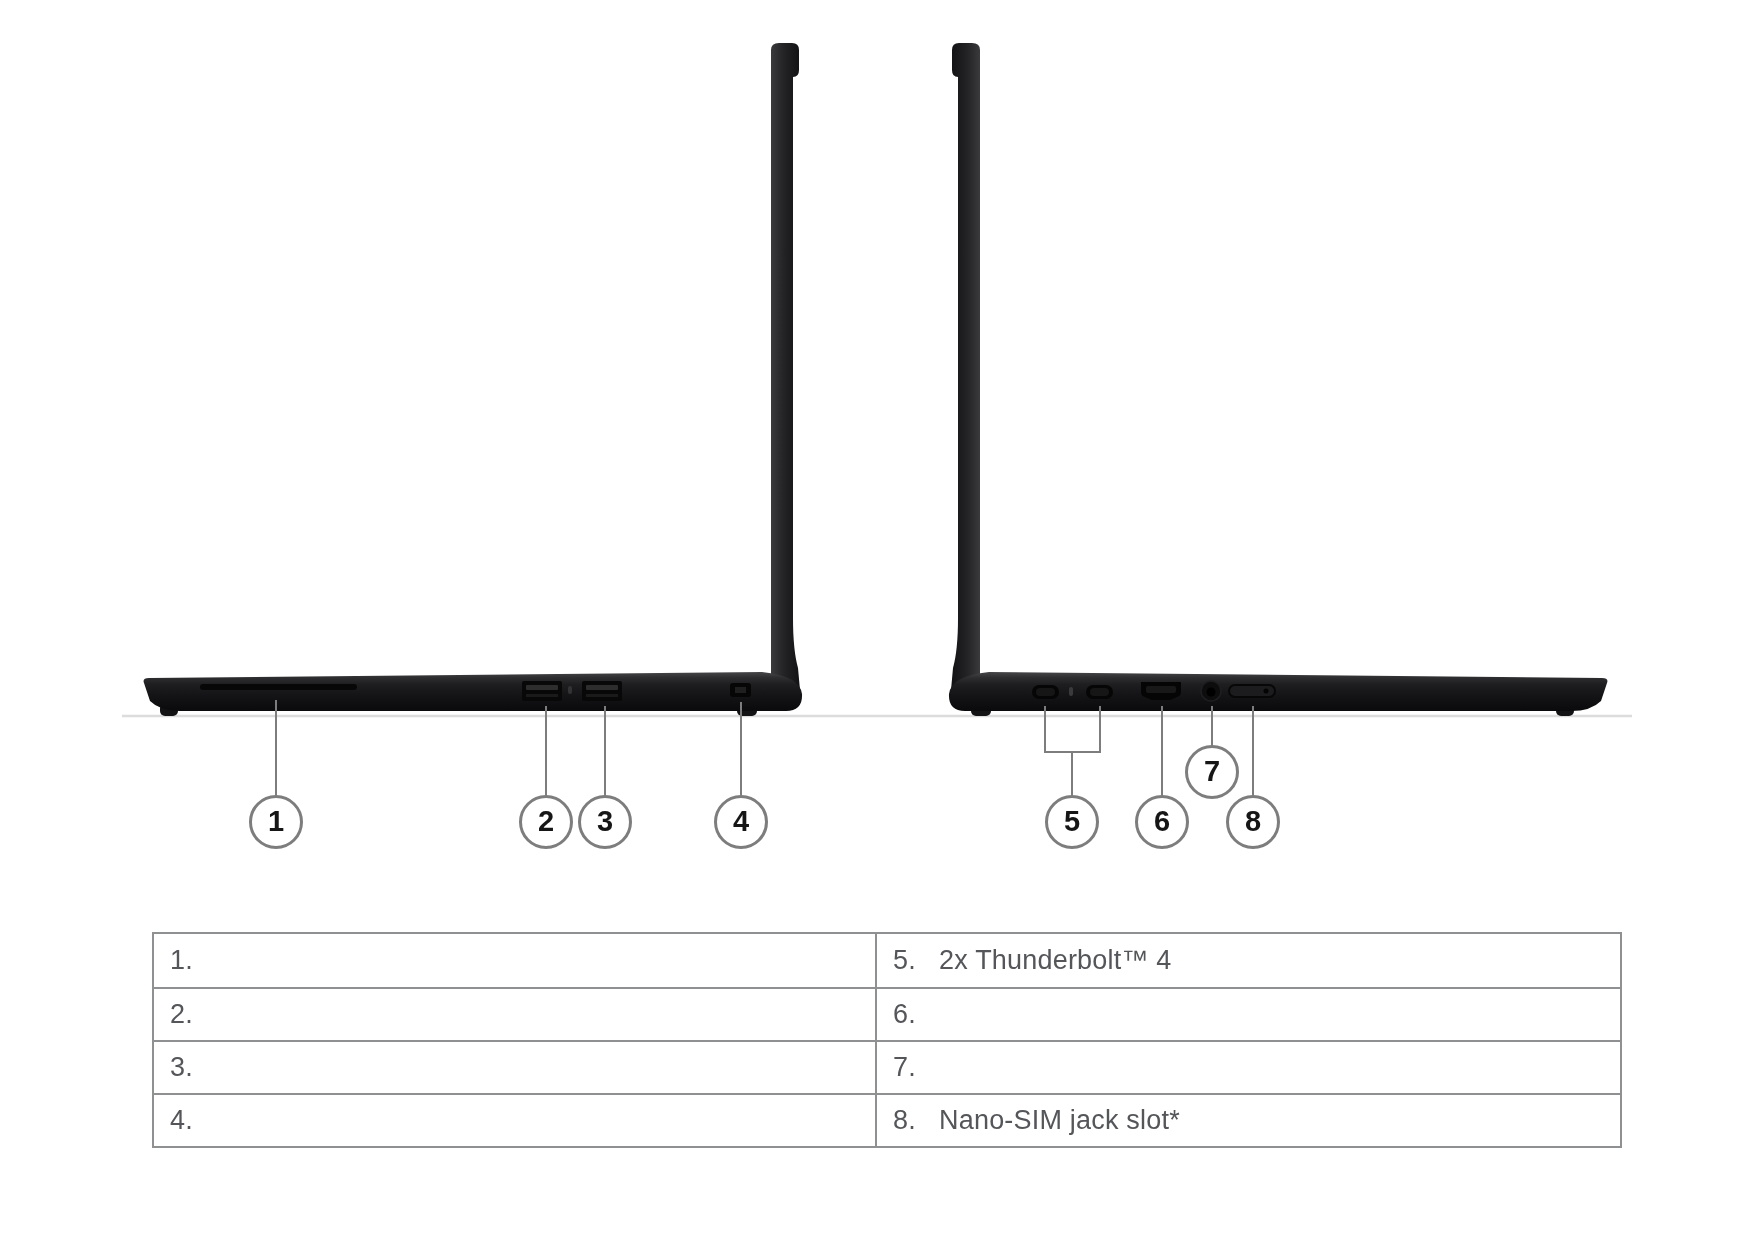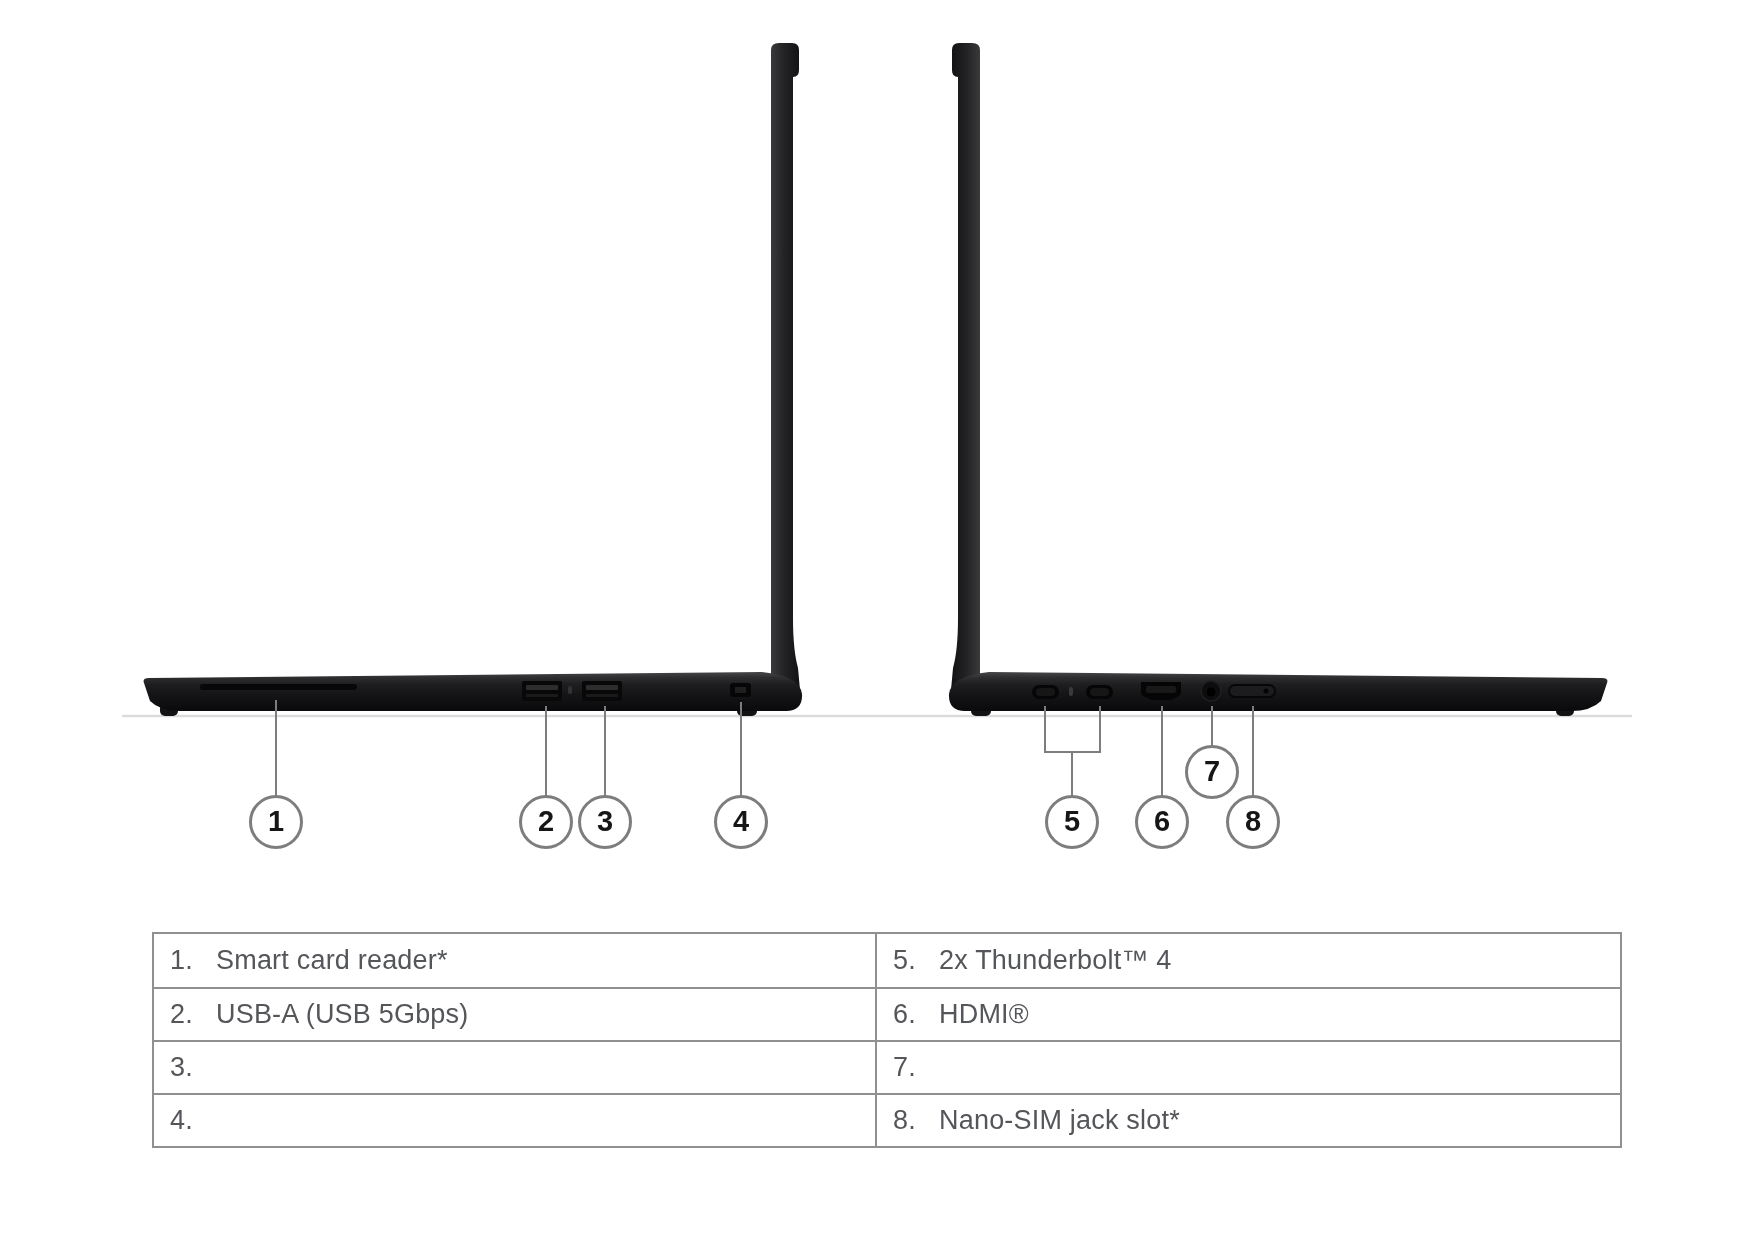--- a/index.html
+++ b/index.html
@@ -181,33 +181,30 @@
   <div class="callout" style="left:1185px;top:745px">
       <span>7</span>
     </div>
   <div class="callout" style="left:1226px;top:795px">
       <span>8</span>
     </div>
 
   <div class="legend">
     <div class="cell c-left">
       <span class="num">1.</span>
-      <span class="lbl">Smart card reader*</span>
     </div>
     <div class="cell c-right">
       <span class="num">5.</span>
       <span class="lbl">2x Thunderbolt™ 4</span>
     </div>
     <div class="cell c-left">
       <span class="num">2.</span>
-      <span class="lbl">USB-A (USB 5Gbps)</span>
     </div>
     <div class="cell c-right">
       <span class="num">6.</span>
-      <span class="lbl">HDMI®</span>
     </div>
     <div class="cell c-left">
       <span class="num">3.</span>
     </div>
     <div class="cell c-right">
       <span class="num">7.</span>
     </div>
     <div class="cell c-left">
       <span class="num">4.</span>
     </div>

